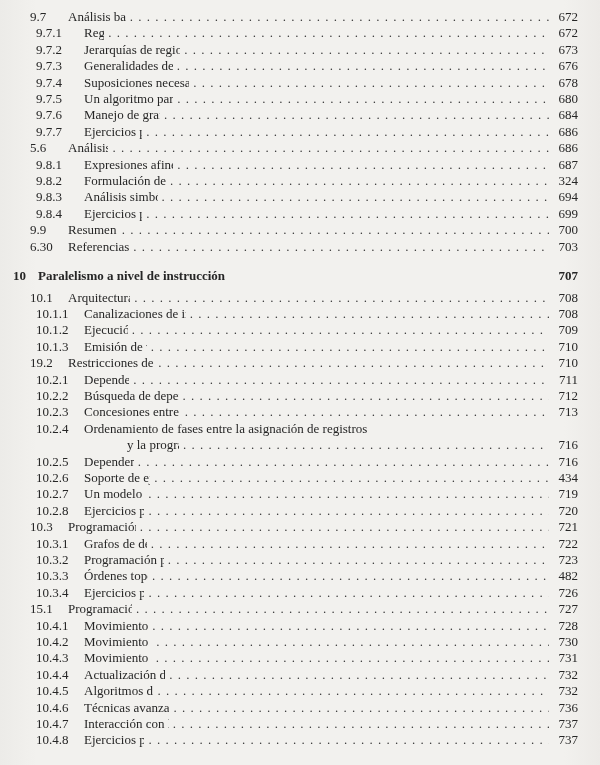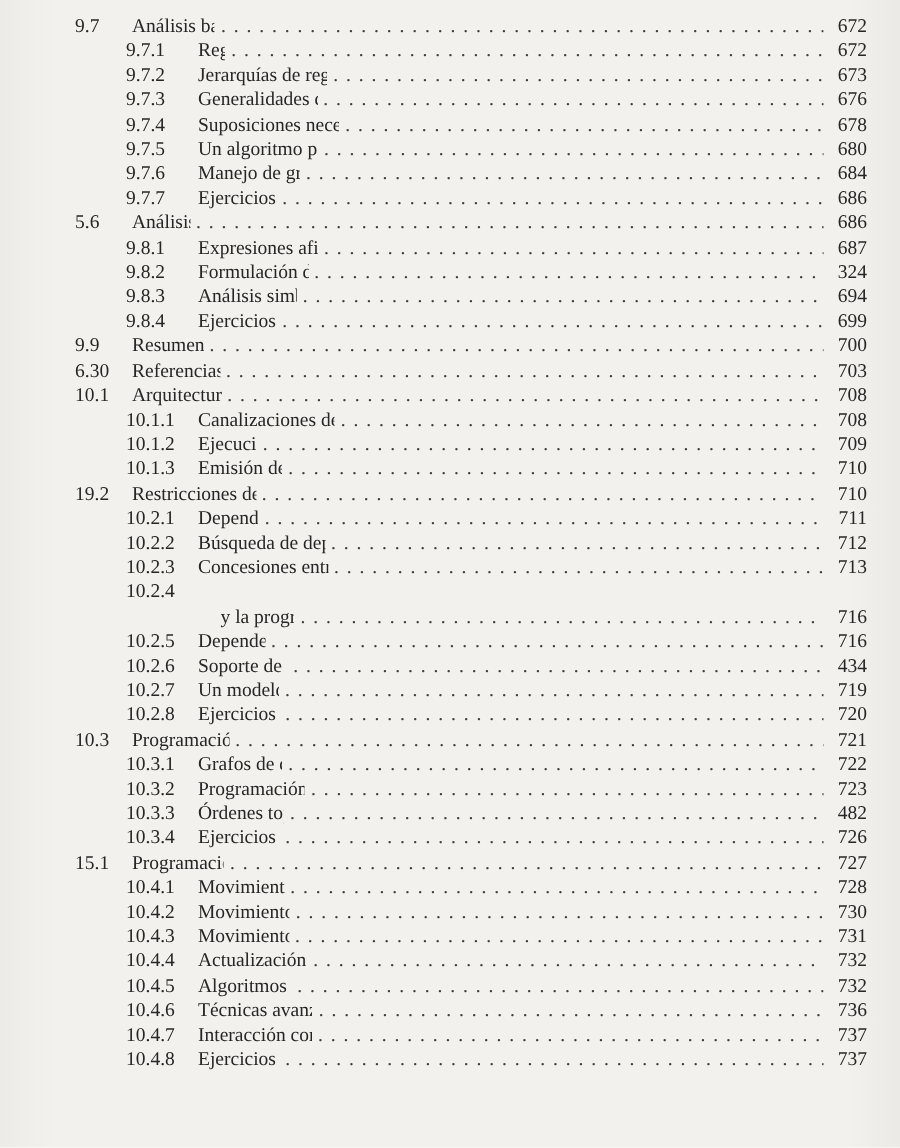--- a/index.html
+++ b/index.html
@@ -19,21 +19,20 @@
     box-sizing: border-box;
     width: 600px;
     height: 765px;
     padding: 9px 22px 0 0;
   }
   .row {
     display: flex;
     align-items: flex-start;
     line-height: 16.4px;
     white-space: nowrap;
-    margin-left: 20px;
   }
   .row .num {
     flex: 0 0 auto;
     display: inline-block;
   }
   .row .title {
     flex: 0 1 auto;
     overflow: hidden;
   }
   .row .dots {
@@ -50,21 +49,21 @@
   .row .pg {
     flex: 0 0 auto;
     min-width: 26px;
     text-align: right;
   }
   
   .lvl0 { padding-left: 13px; font-weight: bold; }
   .lvl0 .num { width: 25px; }
   .lvl1 { padding-left: 30px; }
   .lvl1 .num { width: 38px; }
-  .lvl2 { padding-left: 64px; }
+  .lvl2 { padding-left: 36px; }
   .lvl2 .num { width: 48px; }
   .cont { padding-left: 127px; }
   
   .nodots .dots::after { content: ""; }
   .space-before { margin-top: 13px; }
   .space-after { margin-bottom: 5px; }
 </style>
 </head>
 <body>
 
@@ -153,20 +152,26 @@
     <span class="title">Resumen del capítulo 9</span>
     <span class="dots"></span>
     <span class="pg">700</span>
   </div>
       <div class="row lvl1">
     <span class="num">6.30</span>
     <span class="title">Referencias para el capítulo 9</span>
     <span class="dots"></span>
     <span class="pg">703</span>
   </div>
+      <div class="row lvl0 nodots space-before space-after">
+    <span class="num">10</span>
+    <span class="title">Paralelismo a nivel de instrucción</span>
+    <span class="dots"></span>
+    <span class="pg">707</span>
+  </div>
       <div class="row lvl1">
     <span class="num">10.1</span>
     <span class="title">Arquitecturas de procesadores</span>
     <span class="dots"></span>
     <span class="pg">708</span>
   </div>
       <div class="row lvl2">
     <span class="num">10.1.1</span>
     <span class="title">Canalizaciones de instrucciones y retrasos de bifurcación</span>
     <span class="dots"></span>
@@ -203,20 +208,21 @@
     <span class="pg">712</span>
   </div>
       <div class="row lvl2">
     <span class="num">10.2.3</span>
     <span class="title">Concesiones entre el uso de registros y el paralelismo</span>
     <span class="dots"></span>
     <span class="pg">713</span>
   </div>
       <div class="row lvl2 nodots">
     <span class="num">10.2.4</span>
+    <span class="title">Ordenamiento de fases entre la asignación de registros</span>
     <span class="dots"></span>
     <span class="pg"></span>
   </div>
       <div class="row lvl2 cont">
 
     <span class="title">y la programación de código</span>
     <span class="dots"></span>
     <span class="pg">716</span>
   </div>
       <div class="row lvl2">

